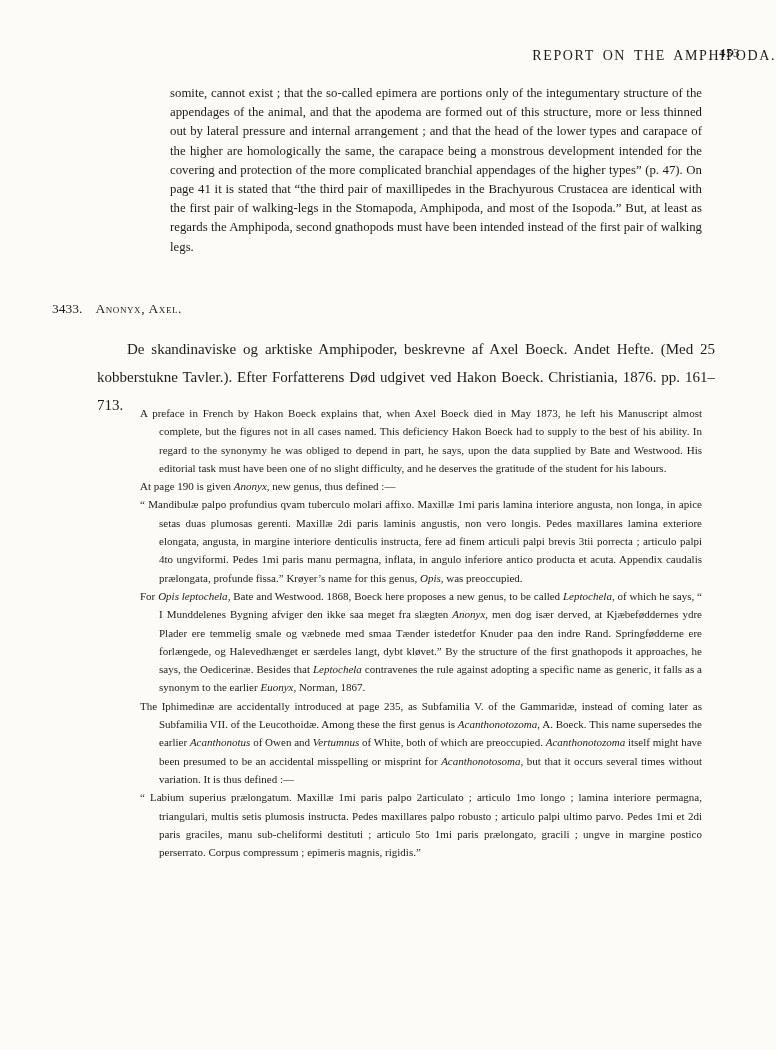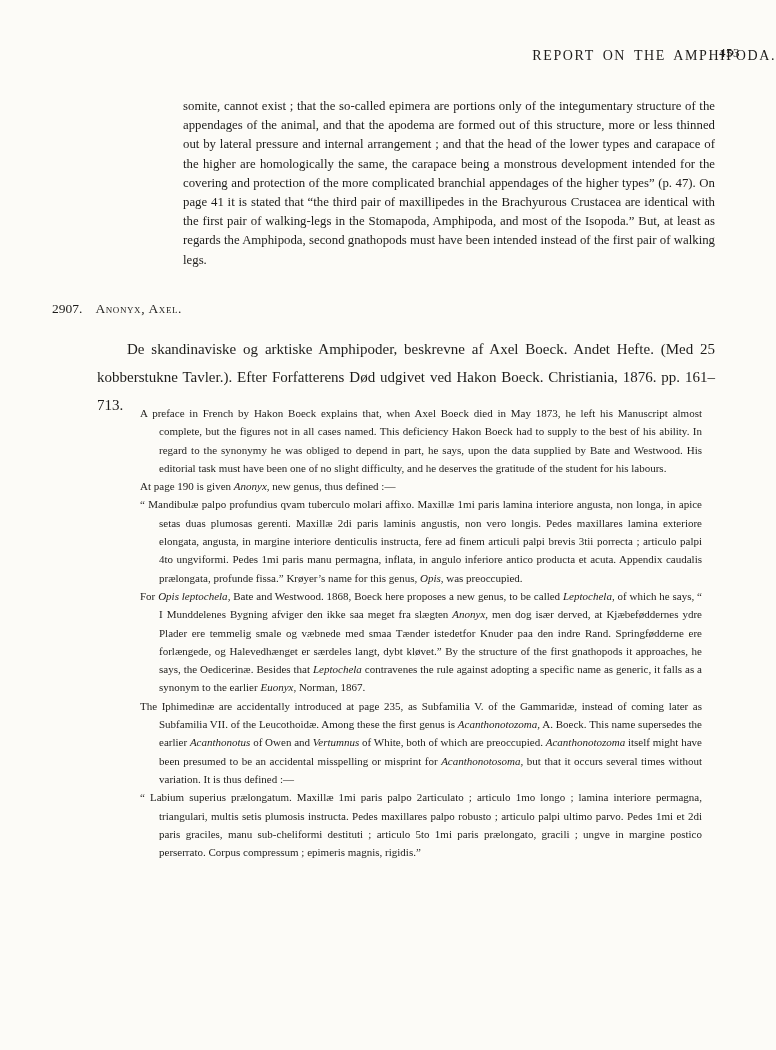--- a/index.html
+++ b/index.html
@@ -37,21 +37,21 @@
     top: -1px;
     right: 36px;
     font-size: 13px;
     letter-spacing: 0.5px;
   }
   .lead {
     position: absolute;
     top: 84px;
     left: 170px;
     width: 532px;
-    margin: 13px;
+    margin: 0;
     font-size: 12.8px;
     line-height: 19.2px;
     text-align: justify;
   }
   .entry-heading {
     position: absolute;
     top: 301px;
     left: 52px;
     font-size: 13.5px;
   }
@@ -97,21 +97,21 @@
 <div class="page">
 
   <div class="header">
     <span class="running-title">REPORT ON THE AMPHIPODA.</span>
     <span class="page-number">453</span>
   </div>
 
   <p class="lead">somite, cannot exist ; that the so-called epimera are portions only of the integumentary structure of the appendages of the animal, and that the apodema are formed out of this structure, more or less thinned out by lateral pressure and internal arrangement ; and that the head of the lower types and carapace of the higher are homologically the same, the carapace being a monstrous development intended for the covering and protection of the more complicated branchial appendages of the higher types” (p. 47).  On page 41 it is stated that “the third pair of maxillipedes in the Brachyurous Crustacea are identical with the first pair of walking-legs in the Stomapoda, Amphipoda, and most of the Isopoda.”  But, at least as regards the Amphipoda, second gnathopods must have been intended instead of the first pair of walking legs.</p>
 
   <div class="entry-heading">
-    <span class="entry-year">2907.</span><span class="entry-author">Anonyx, Axel.</span>
+    <span class="entry-year">3433.</span><span class="entry-author">Anonyx, Axel.</span>
   </div>
 
   <p class="entry-title">De skandinaviske og arktiske Amphipoder, beskrevne af Axel Boeck.  Andet Hefte.  (Med 25 kobberstukne Tavler.).  Efter Forfatterens Død udgivet ved Hakon Boeck.  Christiania, 1876.  pp. 161–713.</p>
 
   <div class="notes">
     <p class="note">A preface in French by Hakon Boeck explains that, when Axel Boeck died in May 1873, he left his Manuscript almost complete, but the figures not in all cases named.  This deficiency Hakon Boeck had to supply to the best of his ability.  In regard to the synonymy he was obliged to depend in part, he says, upon the data supplied by Bate and Westwood.  His editorial task must have been one of no slight difficulty, and he deserves the gratitude of the student for his labours.</p>
     <p class="note">At page 190 is given <i>Anonyx</i>, new genus, thus defined :—</p>
     <p class="note">“ Mandibulæ palpo profundius qvam tuberculo molari affixo.  Maxillæ 1mi paris lamina interiore angusta, non longa, in apice setas duas plumosas gerenti.  Maxillæ 2di paris laminis angustis, non vero longis.  Pedes maxillares lamina exteriore elongata, angusta, in margine interiore denticulis instructa, fere ad finem articuli palpi brevis 3tii porrecta ; articulo palpi 4to ungviformi.  Pedes 1mi paris manu permagna, inflata, in angulo inferiore antico producta et acuta.  Appendix caudalis prælongata, profunde fissa.”  Krøyer’s name for this genus, <i>Opis</i>, was preoccupied.</p>
     <p class="note">For <i>Opis leptochela</i>, Bate and Westwood. 1868, Boeck here proposes a new genus, to be called <i>Leptochela</i>, of which he says, “ I Munddelenes Bygning afviger den ikke saa meget fra slægten <i>Anonyx</i>, men dog især derved, at Kjæbeføddernes ydre Plader ere temmelig smale og væbnede med smaa Tænder istedetfor Knuder paa den indre Rand.  Springfødderne ere forlængede, og Halevedhænget er særdeles langt, dybt kløvet.”  By the structure of the first gnathopods it approaches, he says, the Oedicerinæ.  Besides that <i>Leptochela</i> contravenes the rule against adopting a specific name as generic, it falls as a synonym to the earlier <i>Euonyx</i>, Norman, 1867.</p>
     <p class="note">The Iphimedinæ are accidentally introduced at page 235, as Subfamilia V. of the Gammaridæ, instead of coming later as Subfamilia VII. of the Leucothoidæ.  Among these the first genus is <i>Acanthonotozoma</i>, A. Boeck.  This name supersedes the earlier <i>Acanthonotus</i> of Owen and <i>Vertumnus</i> of White, both of which are preoccupied.  <i>Acanthonotozoma</i> itself might have been presumed to be an accidental misspelling or misprint for <i>Acanthonotosoma</i>, but that it occurs several times without variation.  It is thus defined :—</p>

